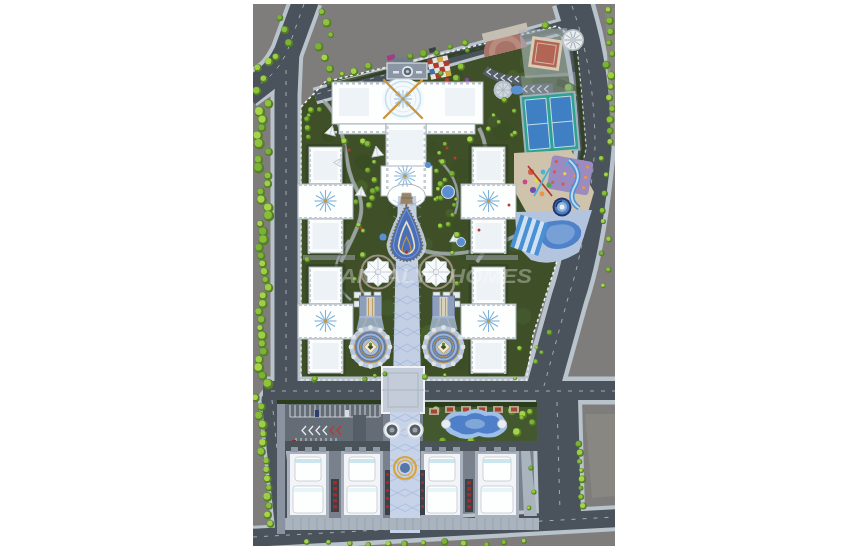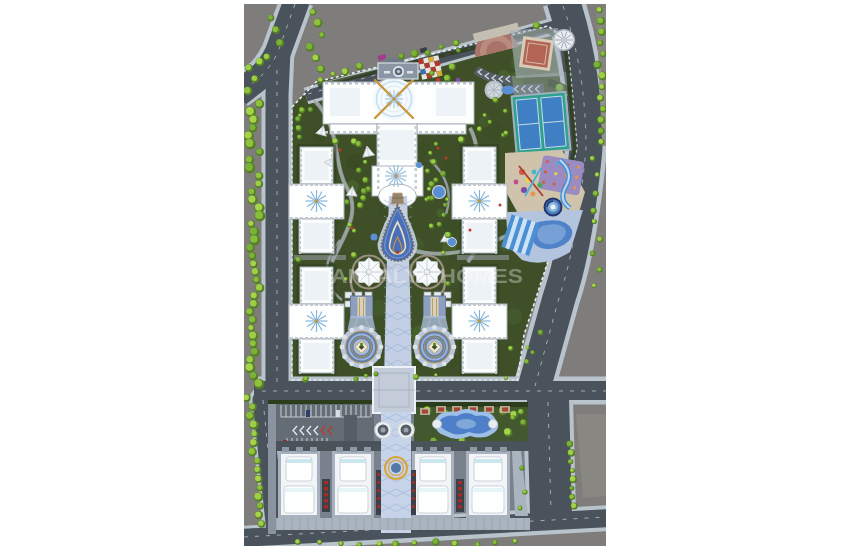--- a/index.html
+++ b/index.html
@@ -1,14 +1,14 @@
 <!DOCTYPE html>
 <html><head><meta charset="utf-8"><style>
 html,body{margin:0;padding:0;background:#fff;width:850px;height:550px;overflow:hidden;font-family:"Liberation Sans",sans-serif;}
-#wrap{position:absolute;left:244px;top:4px;width:362px;height:542px;}
+#wrap{position:absolute;left:253px;top:4px;width:362px;height:542px;font-style:italic;}
 </style></head><body>
 <div id="wrap">
 <svg width="362" height="542" viewBox="244 4 362 542" xmlns="http://www.w3.org/2000/svg">
 <rect x="244.0" y="4.0" width="362.0" height="542.0" fill="#7e7d7b"></rect>
 <polygon points="292.0,107.0 316.0,82.0 548.0,26.0 567.0,40.0 572.0,90.0 577.0,148.0 549.0,258.0 524.0,335.0 517.0,383.0 292.0,383.0" fill="#3f5028"></polygon>
 <circle cx="384.8" cy="82.8" r="7.9" fill="#3a4c24" opacity="0.45"></circle>
 <circle cx="518.1" cy="62.9" r="7.5" fill="#4a6130" opacity="0.45"></circle>
 <circle cx="308.0" cy="181.8" r="4.4" fill="#3a4c24" opacity="0.45"></circle>
 <circle cx="449.5" cy="361.6" r="7.8" fill="#3a4c24" opacity="0.45"></circle>
 <circle cx="452.7" cy="168.8" r="9.9" fill="#3a4c24" opacity="0.45"></circle>

